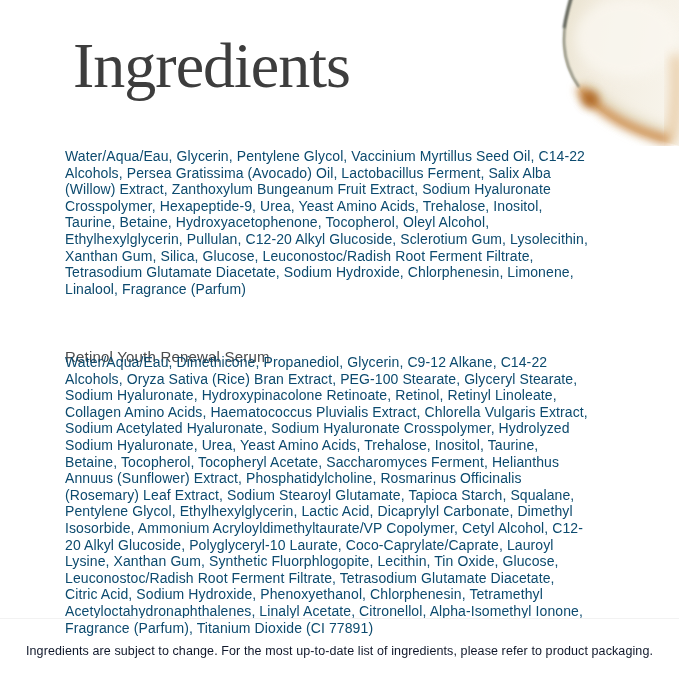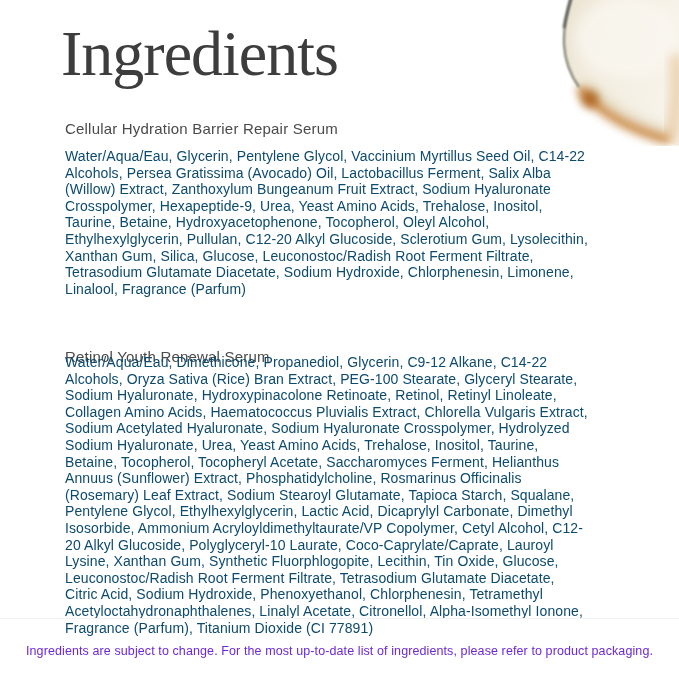--- a/index.html
+++ b/index.html
@@ -6,21 +6,21 @@
   .page {
     position:relative;
     width:679px; height:679px;
     background:#ffffff;
     overflow:hidden;
     font-family:"Liberation Sans","DejaVu Sans",sans-serif;
   }
   .page-title {
     position:absolute;
     top:22px; left:61px;
-    margin:0;
+    margin:12px;
     font-family:"Liberation Serif","DejaVu Serif",serif;
     font-weight:400;
     font-size:64px;
     line-height:1.0;
     letter-spacing:-1px;
     color:#3d3d3d;
   }
   .smear { position:absolute; top:0; right:0; width:152px; height:146px; }
   .section-heading {
     position:absolute; left:65px;
@@ -48,21 +48,21 @@
     width:679px; height:0;
     border-top:1px solid #f2f2f2;
   }
   .footer-note {
     position:absolute; top:644px; left:0;
     width:679px;
     margin:0;
     text-align:center;
     font-size:12.5px;
     letter-spacing:0.1px;
-    color:#6d28d9;
+    color:#0f172a;
   }
 </style>
 </head>
 <body>
 
 <div class="page">
 
   <h1 class="page-title">Ingredients</h1>
 
   <div class="smear">
@@ -94,21 +94,20 @@
 
       <circle cx="63" cy="99" r="9" fill="#a85d16" opacity="0.8" filter="url(#b4)"></circle>
 
       <path d="M 149,55 C 151,88 149,118 143,142" stroke="#d9a25d" stroke-width="12" fill="none" opacity="0.45" filter="url(#b6)"></path>
 
       <path d="M 44,-4 C 34,32 33,60 52,87" stroke="#75786a" stroke-width="2.2" fill="none" opacity="0.85" filter="url(#b1)"></path>
       <path d="M 45,-4 C 41,10 38,20 37,28" stroke="#4c5049" stroke-width="2.6" fill="none" opacity="0.8" filter="url(#b1)"></path>
     </svg>
   </div>
 
-  <h2 class="section-heading heading-1">Cellular Hydration Barrier Repair Serum</h2>
 
   <p class="ingredients-para para-1">Water/Aqua/Eau, Glycerin, Pentylene Glycol, Vaccinium Myrtillus Seed Oil, C14-22 Alcohols, Persea Gratissima (Avocado) Oil, Lactobacillus Ferment, Salix Alba (Willow) Extract, Zanthoxylum Bungeanum Fruit Extract, Sodium Hyaluronate Crosspolymer, Hexapeptide-9, Urea, Yeast Amino Acids, Trehalose, Inositol, Taurine, Betaine, Hydroxyacetophenone, Tocopherol, Oleyl Alcohol, Ethylhexylglycerin, Pullulan, C12-20 Alkyl Glucoside, Sclerotium Gum, Lysolecithin, Xanthan Gum, Silica, Glucose, Leuconostoc/Radish Root Ferment Filtrate, Tetrasodium Glutamate Diacetate, Sodium Hydroxide, Chlorphenesin, Limonene, Linalool, Fragrance (Parfum)</p>
 
   <h2 class="section-heading heading-2">Retinol Youth Renewal Serum</h2>
 
   <p class="ingredients-para para-2">Water/Aqua/Eau, Dimethicone, Propanediol, Glycerin, C9-12 Alkane, C14-22 Alcohols, Oryza Sativa (Rice) Bran Extract, PEG-100 Stearate, Glyceryl Stearate, Sodium Hyaluronate, Hydroxypinacolone Retinoate, Retinol, Retinyl Linoleate, Collagen Amino Acids, Haematococcus Pluvialis Extract, Chlorella Vulgaris Extract, Sodium Acetylated Hyaluronate, Sodium Hyaluronate Crosspolymer, Hydrolyzed Sodium Hyaluronate, Urea, Yeast Amino Acids, Trehalose, Inositol, Taurine, Betaine, Tocopherol, Tocopheryl Acetate, Saccharomyces Ferment, Helianthus Annuus (Sunflower) Extract, Phosphatidylcholine, Rosmarinus Officinalis (Rosemary) Leaf Extract, Sodium Stearoyl Glutamate, Tapioca Starch, Squalane, Pentylene Glycol, Ethylhexylglycerin, Lactic Acid, Dicaprylyl Carbonate, Dimethyl Isosorbide, Ammonium Acryloyldimethyltaurate/VP Copolymer, Cetyl Alcohol, C12-20 Alkyl Glucoside, Polyglyceryl-10 Laurate, Coco-Caprylate/Caprate, Lauroyl Lysine, Xanthan Gum, Synthetic Fluorphlogopite, Lecithin, Tin Oxide, Glucose, Leuconostoc/Radish Root Ferment Filtrate, Tetrasodium Glutamate Diacetate, Citric Acid, Sodium Hydroxide, Phenoxyethanol, Chlorphenesin, Tetramethyl Acetyloctahydronaphthalenes, Linalyl Acetate, Citronellol, Alpha-Isomethyl Ionone, Fragrance (Parfum), Titanium Dioxide (CI 77891)</p>
 
   <div class="footer-divider"></div>
 
   <p class="footer-note">Ingredients are subject to change. For the most up-to-date list of ingredients, please refer to product packaging.</p>

